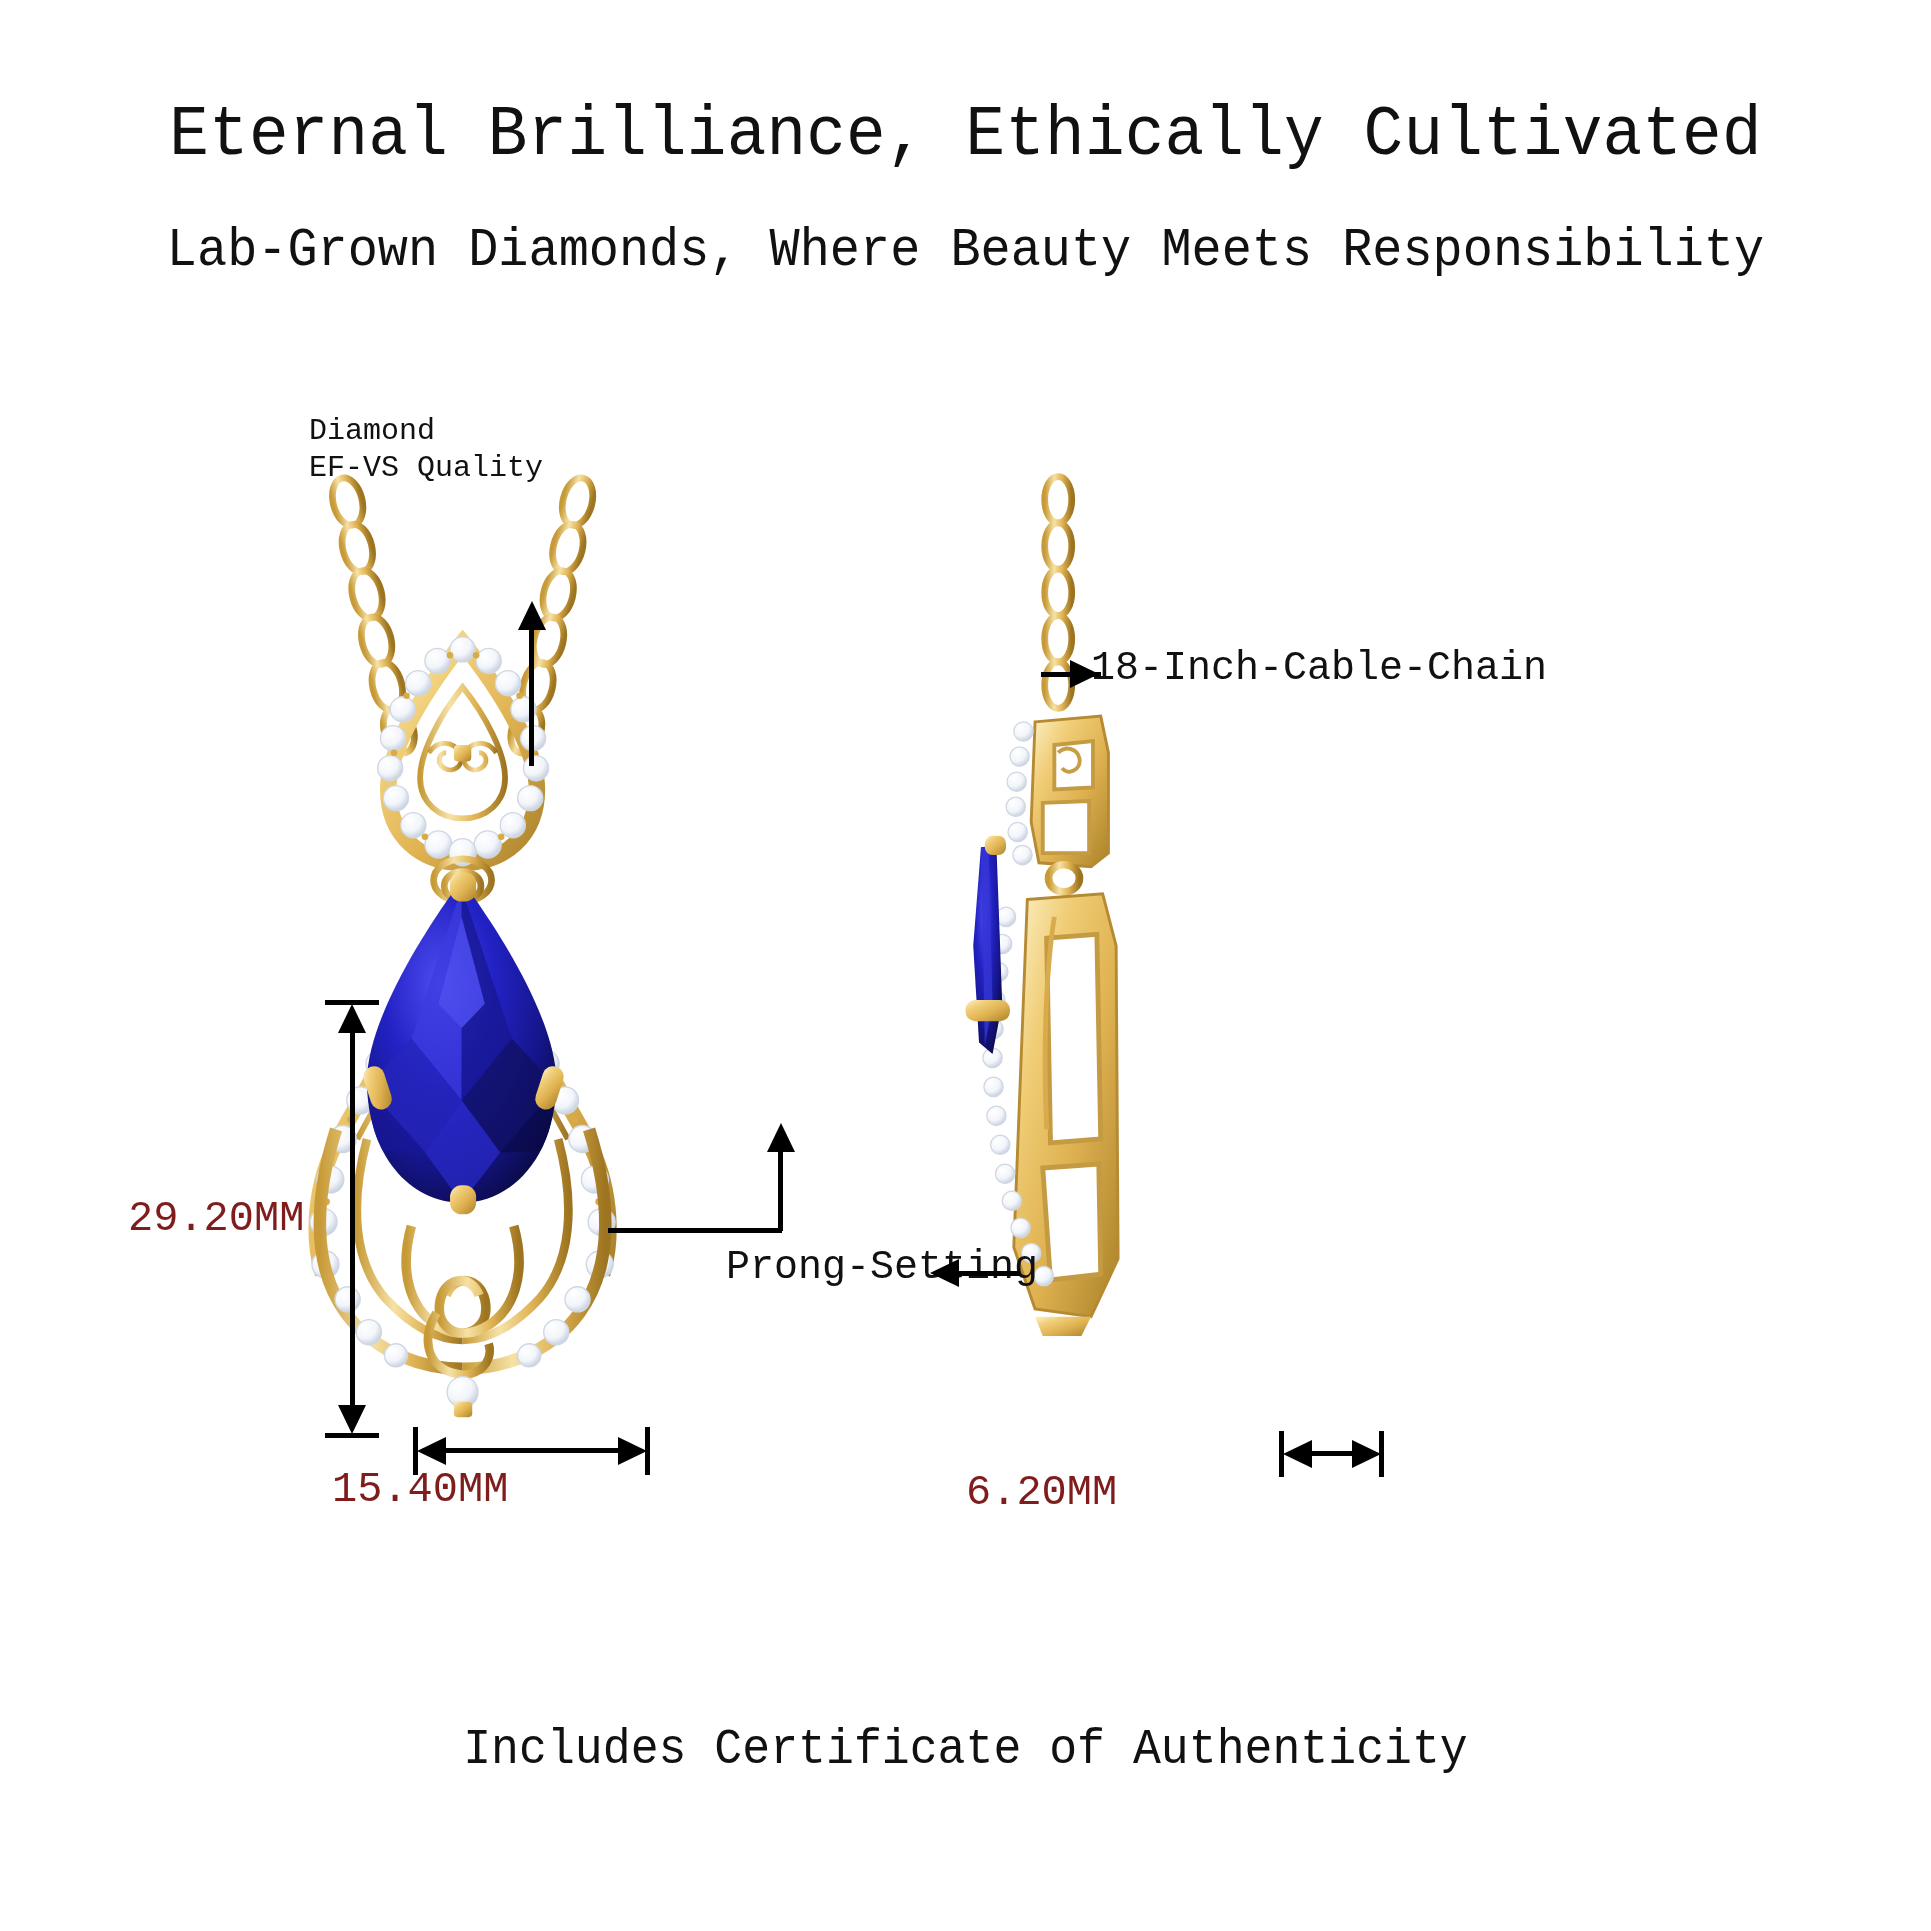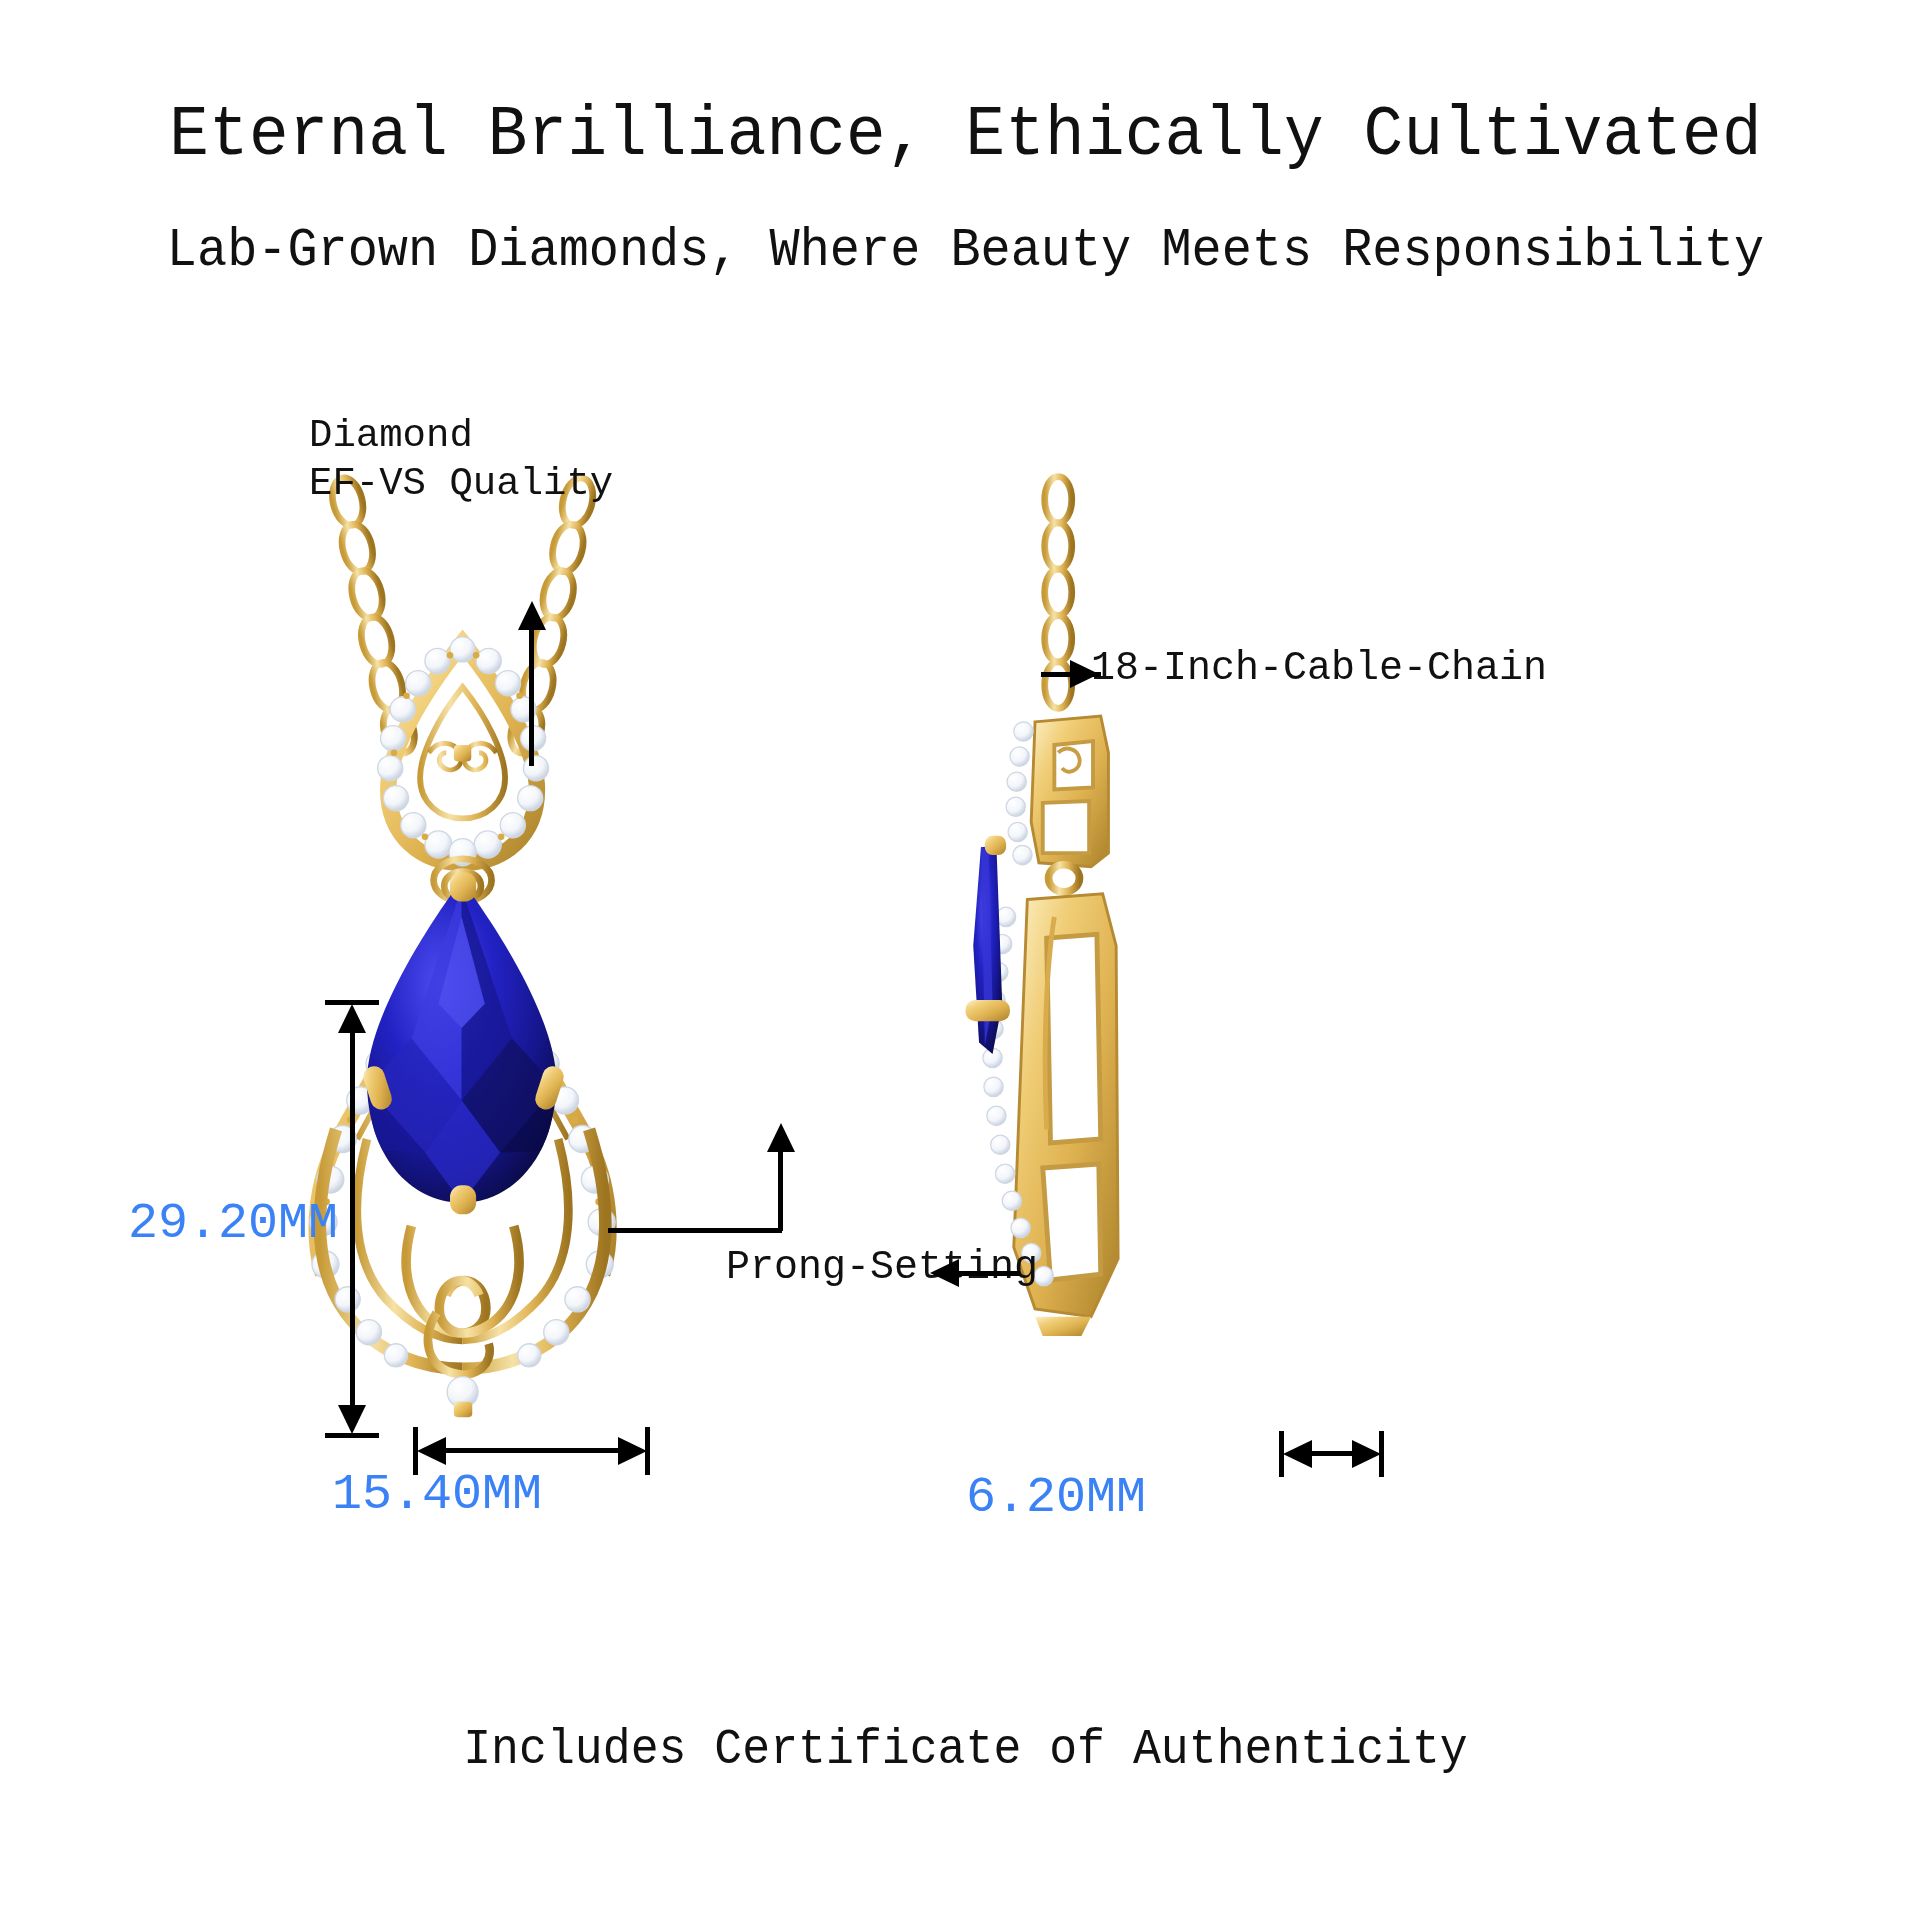--- a/index.html
+++ b/index.html
@@ -10,28 +10,28 @@
 
   
   .hdr{position:absolute;left:0;width:1931px;text-align:center;
        color:#111;white-space:nowrap;}
   #title{top:95px;font-size:71px;letter-spacing:0.2px;
          transform:scaleX(.93);transform-origin:50% 50%;}
   #subtitle{top:220px;font-size:54px;transform:scaleX(.93);transform-origin:50% 50%;}
   #footer{top:1721px;font-size:50px;transform:scaleX(.93);transform-origin:50% 50%;}
 
   
-  .label{position:absolute;font-size:39px;line-height:1.22;color:#111;white-space:pre;}
+  .label{position:absolute;font-size:30px;line-height:1.22;color:#111;white-space:pre;}
   #lbl-diamond{left:309px;top:413px;}
   #lbl-sapphire{left:519px;top:1004px;}
   #lbl-chain{left:1091px;top:645px;font-size:40px;}
   #lbl-prong{left:726px;top:1244px;font-size:40px;}
 
   
-  .dim-text{position:absolute;font-size:50px;color:#3b82f6;white-space:nowrap;}
+  .dim-text{position:absolute;font-size:42px;color:#7f1d1d;white-space:nowrap;}
   #dim-h-text{left:128px;top:1195px;}
   #dim-w-text{left:332px;top:1466px;}
   #dim-d-text{left:966px;top:1469px;text-align:right;}
 
   
   .ln{position:absolute;background:#000;}
   .vln{width:4.8px;}
   .hln{height:4.8px;}
   .tick{position:absolute;background:#000;}
 

